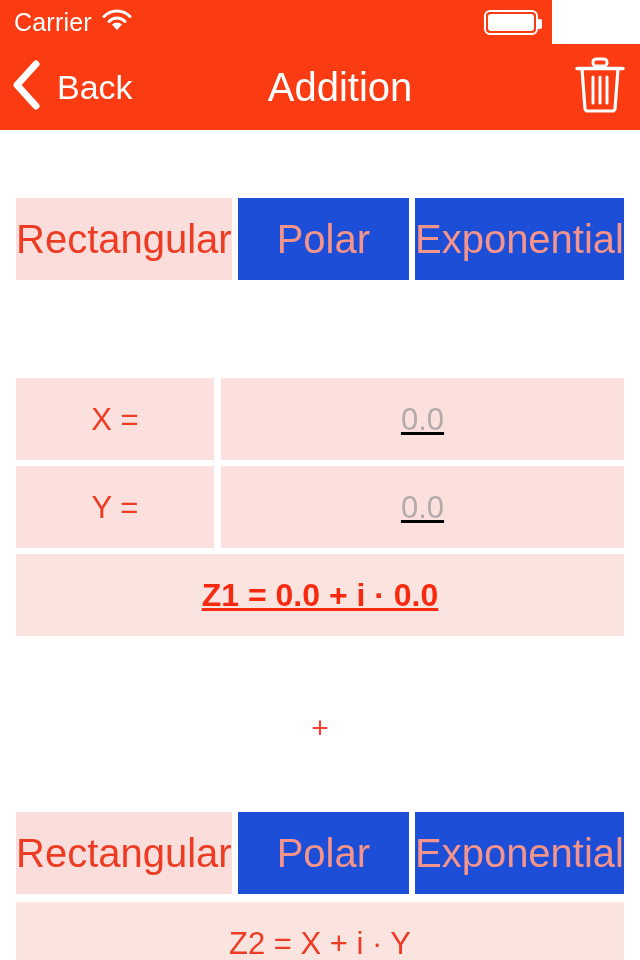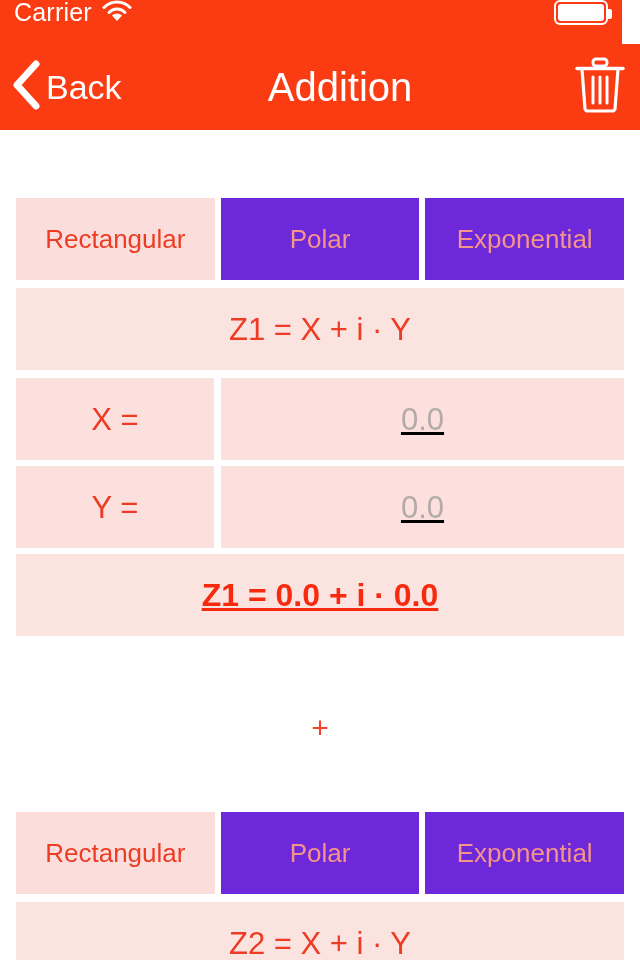--- a/index.html
+++ b/index.html
@@ -19,25 +19,25 @@
     width: 640px;
     height: 960px;
     overflow: hidden;
     background: #ffffff;
   }
 
   
   .statusbar {
     position: absolute;
     top: 0; left: 0;
-    width: 622px;
+    width: 552px;
     height: 44px;
     background: #FB3B12;
     display: flex;
-    align-items: flex-start;
+    align-items: center;
     box-sizing: border-box;
     padding: 0 14px 0 14px;
   }
   .carrier {
     color: #ffffff;
     font-size: 25px;
     letter-spacing: 0.2px;
     line-height: 1;
   }
   .wifi-icon {
@@ -78,21 +78,21 @@
     height: 86px;
     background: #FB3B12;
   }
   .back-btn {
     position: absolute;
     left: 10px;
     top: 0;
     height: 86px;
     display: flex;
     align-items: center;
-    gap: 4px;
+    gap: 15px;
     cursor: pointer;
   }
   .back-label {
     color: #ffffff;
     font-size: 34px;
     line-height: 1;
   }
   .navtitle {
     position: absolute;
     left: 0; right: 0;
@@ -131,31 +131,31 @@
     width: 608px;
     height: 82px;
     display: flex;
     gap: 6px;
   }
   .seg {
     flex: 1 1 0;
     display: flex;
     align-items: center;
     justify-content: center;
-    font-size: 26px;
+    font-size: 40px;
     line-height: 1;
     cursor: pointer;
     box-sizing: border-box;
   }
   .seg.selected {
     background: #FBDEDB;
     color: #EE3B24;
   }
   .seg.unselected {
-    background: #6d28d9;
+    background: #1d4ed8;
     color: #F4948A;
   }
 
   .formula-row {
     position: absolute;
     left: 16px;
     width: 608px;
     height: 82px;
     background: #FBE3E0;
     display: flex;
@@ -279,21 +279,20 @@
   </div>
 
   <div class="content">
 
     <div class="seg-row" style="top:68px;">
       <div class="seg selected">Rectangular</div>
       <div class="seg unselected">Polar</div>
       <div class="seg unselected">Exponential</div>
     </div>
 
-    <div class="formula-row" style="top:158px;">Z1 = X + i · Y</div>
 
     <div class="io-row" style="top:248px;">
       <div class="io-label">X =</div>
       <div class="io-input">
         <span class="ph">0.0</span>
       </div>
     </div>
 
     <div class="io-row" style="top:336px;">
       <div class="io-label">Y =</div>

